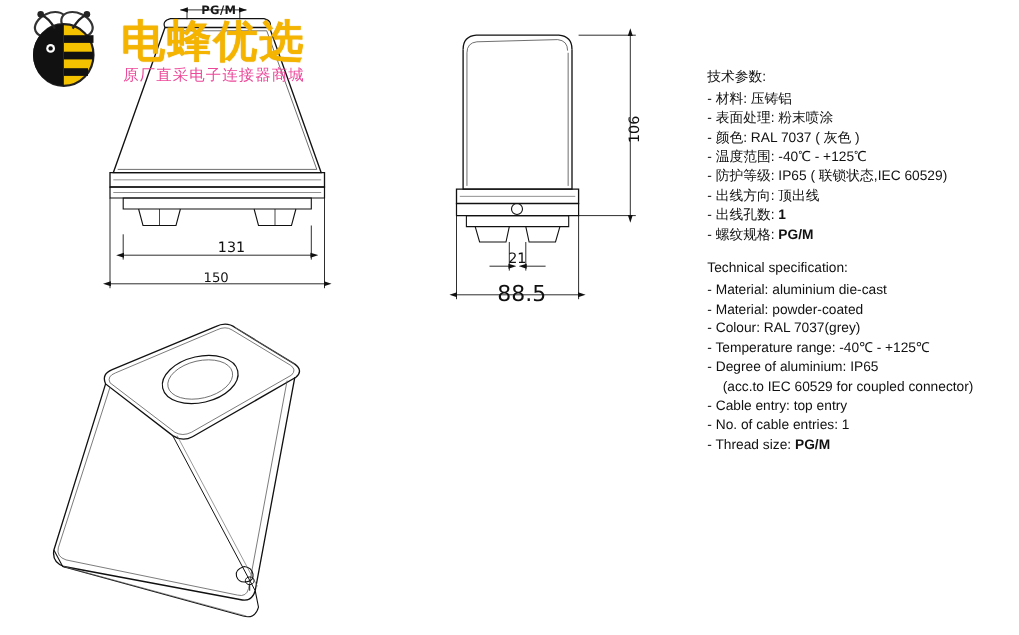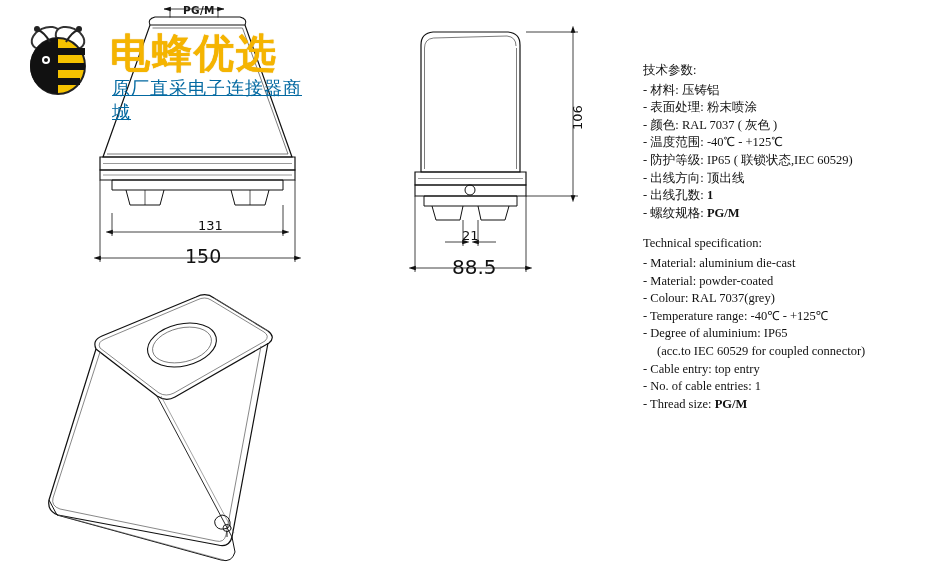--- a/index.html
+++ b/index.html
@@ -22,55 +22,54 @@
   svg.draw {
     position: absolute;
     left: 0; top: 0;
     width: 926px;
     height: 577px;
   }
   
   .logo {
     position: absolute;
     left: 8px;
-    top: 20px;
+    top: 4px;
     width: 300px;
     height: 90px;
     pointer-events: none;
   }
   .logo-text {
     position: absolute;
     left: 102px;
     top: 6px;
     font-size: 40px;
     font-weight: bold;
     color: #f5b400;
     letter-spacing: 2px;
     font-family: "DejaVu Sans", sans-serif;
     text-shadow: 0 0 1px #e0a400;
   }
   .logo-sub {
     position: absolute;
     left: 104px;
     top: 56px;
-    font-size: 18px;
-    color: #0369a1;
+    font-size: 14px;
+    color: #ec4899;
     letter-spacing: 1px;
-    text-decoration: underline;
   }
   
   .spec {
     position: absolute;
     left: 643px;
     top: 62px;
     width: 280px;
     font-size: 12.5px;
     line-height: 17.6px;
     color: #111;
-    font-family: Liberation Serif, serif;
+    font-family: Liberation Sans, sans-serif;
   }
   .spec .head {
     margin-bottom: 2px;
   }
   .spec .item {
     white-space: nowrap;
   }
   .spec .item2 {
     white-space: nowrap;
     padding-left: 14px;
@@ -210,21 +209,21 @@
 
         <path d="M214,298 L268,331" stroke-width="0.6" stroke="#777"></path>
       </g>
 
     </g>
   </svg>
 
   <div class="pgm-top bold">PG/M</div>
 
   <div class="dim-label" style="left:186px; top:218px;margin-left:12px;">131</div>
-  <div class="dim-label" style="left:185px; top:245px; font-size:19px;">150</div>
+  <div class="dim-label" style="left:185px; top:245px; font-size:12px;">150</div>
 
   <div class="dim-label vert" style="left:570px; top:130px;">106</div>
   <div class="dim-label" style="left:462px; top:228px;">21</div>
   <div class="dim-label" style="left:452px; top:255px; font-size:20px;">88.5</div>
 
   <div class="logo">
     <svg width="300" height="90" viewBox="0 0 300 90">
 
       <ellipse cx="38" cy="18" rx="15" ry="10" fill="#ffffff" stroke="#333" stroke-width="2" transform="rotate(-25 38 18)"></ellipse>
       <ellipse cx="62" cy="18" rx="15" ry="10" fill="#ffffff" stroke="#333" stroke-width="2" transform="rotate(25 62 18)"></ellipse>

